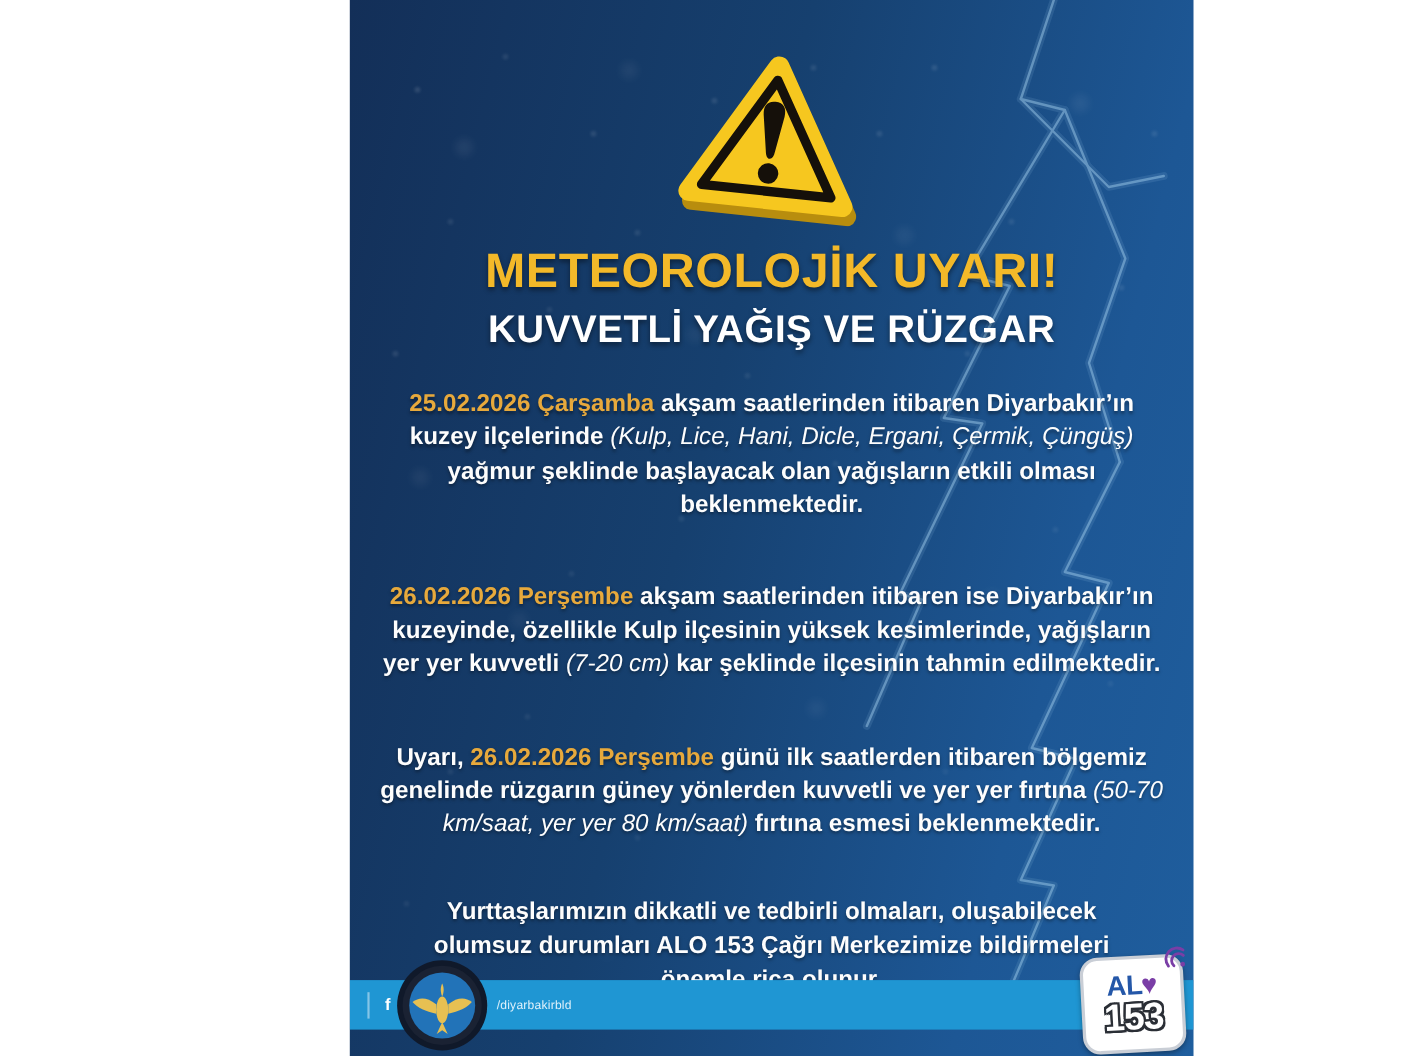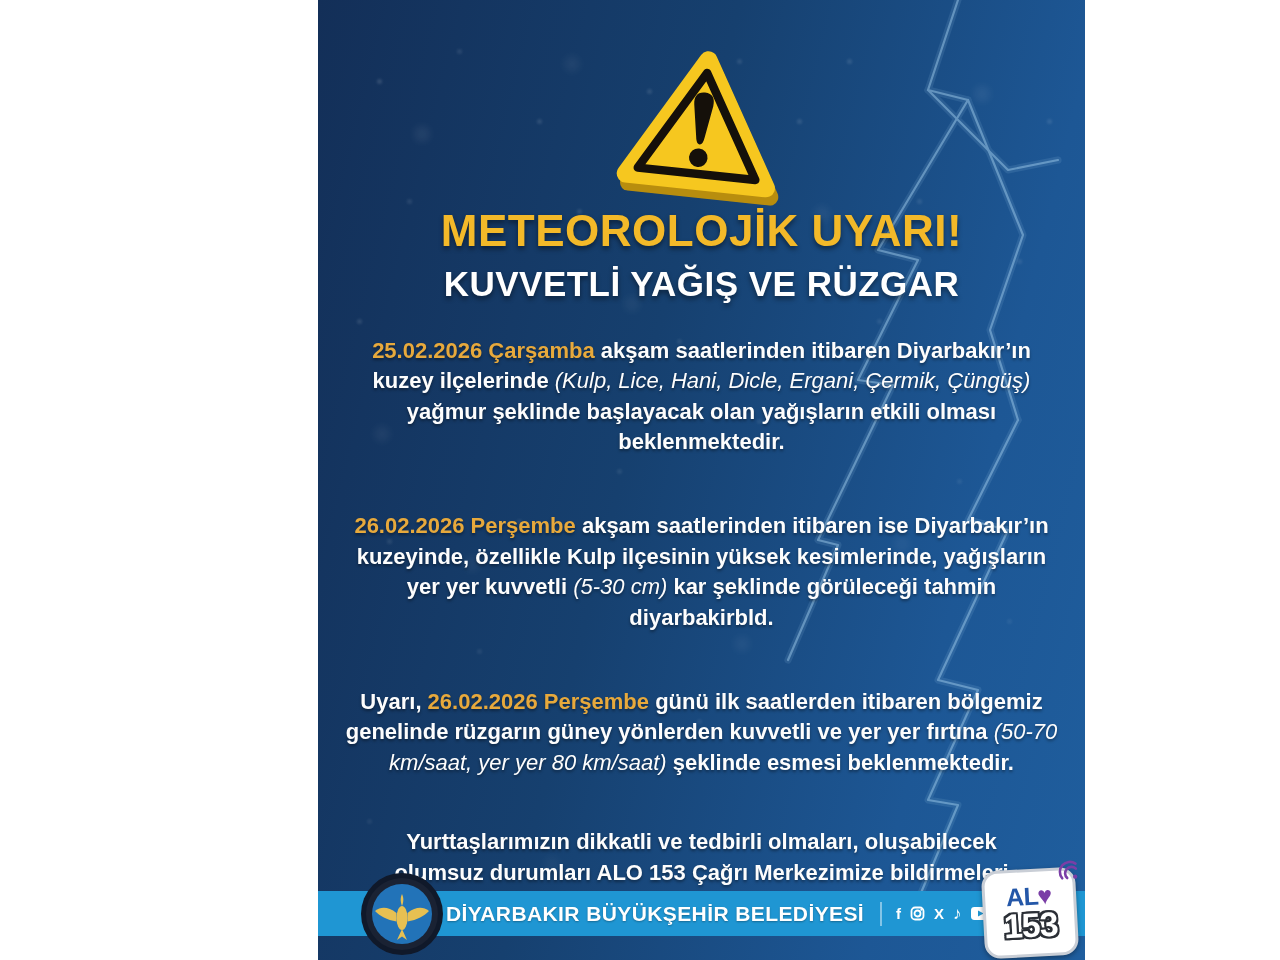--- a/index.html
+++ b/index.html
@@ -25,21 +25,21 @@
     540px 700px 3px 1px rgba(255,255,255,.06),620px 760px 3px 1px rgba(255,255,255,.06),
     440px 420px 3px 1px rgba(255,255,255,.08),360px 340px 3px 1px rgba(255,255,255,.09);}
   .dots-big{position:absolute;top:0;left:0;width:8px;height:8px;border-radius:50%;
     box-shadow:100px 130px 9px 4px rgba(255,255,255,.07),250px 60px 9px 4px rgba(255,255,255,.06),
     60px 430px 9px 4px rgba(255,255,255,.06),310px 300px 9px 4px rgba(255,255,255,.05),
     150px 560px 9px 4px rgba(255,255,255,.05),500px 210px 9px 4px rgba(255,255,255,.06),
     660px 90px 9px 4px rgba(255,255,255,.07),580px 540px 9px 4px rgba(255,255,255,.05),
     230px 860px 9px 4px rgba(255,255,255,.04),420px 640px 9px 4px rgba(255,255,255,.05);}
   .content{position:absolute;inset:0;display:flex;flex-direction:column;align-items:center;text-align:center;}
   .warning-triangle{margin-top:46px;width:172px;height:152px;transform:rotate(6deg);}
-  .title{margin-top:8px;font-size:44px;font-weight:bold;letter-spacing:.5px;color:#F3B929;
+  .title{margin-top:24px;font-size:44px;font-weight:bold;letter-spacing:.5px;color:#F3B929;
          text-shadow:0 3px 5px rgba(0,0,0,.45);}
   .subtitle{margin-top:8px;font-size:35px;font-weight:bold;letter-spacing:.5px;color:#ffffff;
          text-shadow:0 3px 5px rgba(0,0,0,.45);}
   .dates{margin-top:7px;font-size:27px;font-weight:bold;letter-spacing:1px;color:#F3B929;
          text-shadow:0 2px 4px rgba(0,0,0,.4);}
   .intro{margin-top:34px;max-width:660px;font-size:23px;font-weight:bold;line-height:1.32;color:#fdfdfd;
          text-shadow:0 2px 4px rgba(0,0,0,.4);}
   .para{margin-top:32px;max-width:724px;font-size:22px;font-weight:bold;line-height:1.38;color:#fdfdfd;
         text-shadow:0 2px 3px rgba(0,0,0,.4);}
   .para .gold{color:#E7A93C;}
@@ -104,29 +104,28 @@
         <path d="M60 33 C54.5 33 52.5 36.5 53.2 42 L57 65 C57.4 68.3 58.5 70 60 70 C61.5 70 62.6 68.3 63 65 L66.8 42 C67.5 36.5 65.5 33 60 33 Z" fill="#15100a"></path>
         <circle cx="60" cy="79.5" r="6.6" fill="#15100a"></circle>
       </svg>
 
       <div class="title">METEOROLOJİK UYARI!</div>
       <div class="subtitle">KUVVETLİ YAĞIŞ VE RÜZGAR</div>
 
 
       <p class="para"><span></span><span class="gold">25.02.2026 Çarşamba</span><span> akşam saatlerinden itibaren Diyarbakır’ın kuzey ilçelerinde </span><span class="it">(Kulp, Lice, Hani, Dicle, Ergani, Çermik, Çüngüş)</span><span> yağmur şeklinde başlayacak olan yağışların etkili olması beklenmektedir.</span></p>
 
-      <p class="para"><span></span><span class="gold">26.02.2026 Perşembe</span><span> akşam saatlerinden itibaren ise Diyarbakır’ın kuzeyinde, özellikle Kulp ilçesinin yüksek kesimlerinde, yağışların yer yer kuvvetli </span><span class="it">(5-30 cm)</span><span> kar şeklinde görüleceği tahmin diyarbakirbld.</span></p>
+      <p class="para"><span></span><span class="gold">26.02.2026 Perşembe</span><span> akşam saatlerinden itibaren ise Diyarbakır’ın kuzeyinde, özellikle Kulp ilçesinin yüksek kesimlerinde, yağışların yer yer kuvvetli </span><span class="it">(7-20 cm)</span><span> kar şeklinde ilçesinin tahmin edilmektedir.</span></p>
 
-      <p class="para"><span>Uyarı, </span><span class="gold">26.02.2026 Perşembe</span><span> günü ilk saatlerden itibaren bölgemiz genelinde rüzgarın güney yönlerden kuvvetli ve yer yer fırtına </span><span class="it">(50-70 km/saat, yer yer 80 km/saat)</span><span> şeklinde esmesi beklenmektedir.</span></p>
+      <p class="para"><span>Uyarı, </span><span class="gold">26.02.2026 Perşembe</span><span> günü ilk saatlerden itibaren bölgemiz genelinde rüzgarın güney yönlerden kuvvetli ve yer yer fırtına </span><span class="it">(50-70 km/saat, yer yer 80 km/saat)</span><span> fırtına esmesi beklenmektedir.</span></p>
 
       <div class="closing">Yurttaşlarımızın dikkatli ve tedbirli olmaları, oluşabilecek olumsuz durumları ALO 153 Çağrı Merkezimize bildirmeleri önemle rica olunur.</div>
     </div>
 
     <div class="footer-bar">
-      <div class="footer-title">DİYARBAKIR BÜYÜKŞEHİR BELEDİYESİ</div>
       <div class="footer-divider"></div>
       <div class="social-row">
         <span class="social-glyph">f</span>
         <span class="social-glyph">
           <svg width="15" height="15">
               <rect x="1.5" y="1.5" width="12" height="12" rx="3.6" fill="none" stroke="#ffffff" stroke-width="1.8"></rect>
               <circle cx="7.5" cy="7.5" r="3" fill="none" stroke="#ffffff" stroke-width="1.8"></circle>
               <circle cx="11.3" cy="3.8" r="1" fill="#ffffff"></circle>
             </svg>
         </span>

